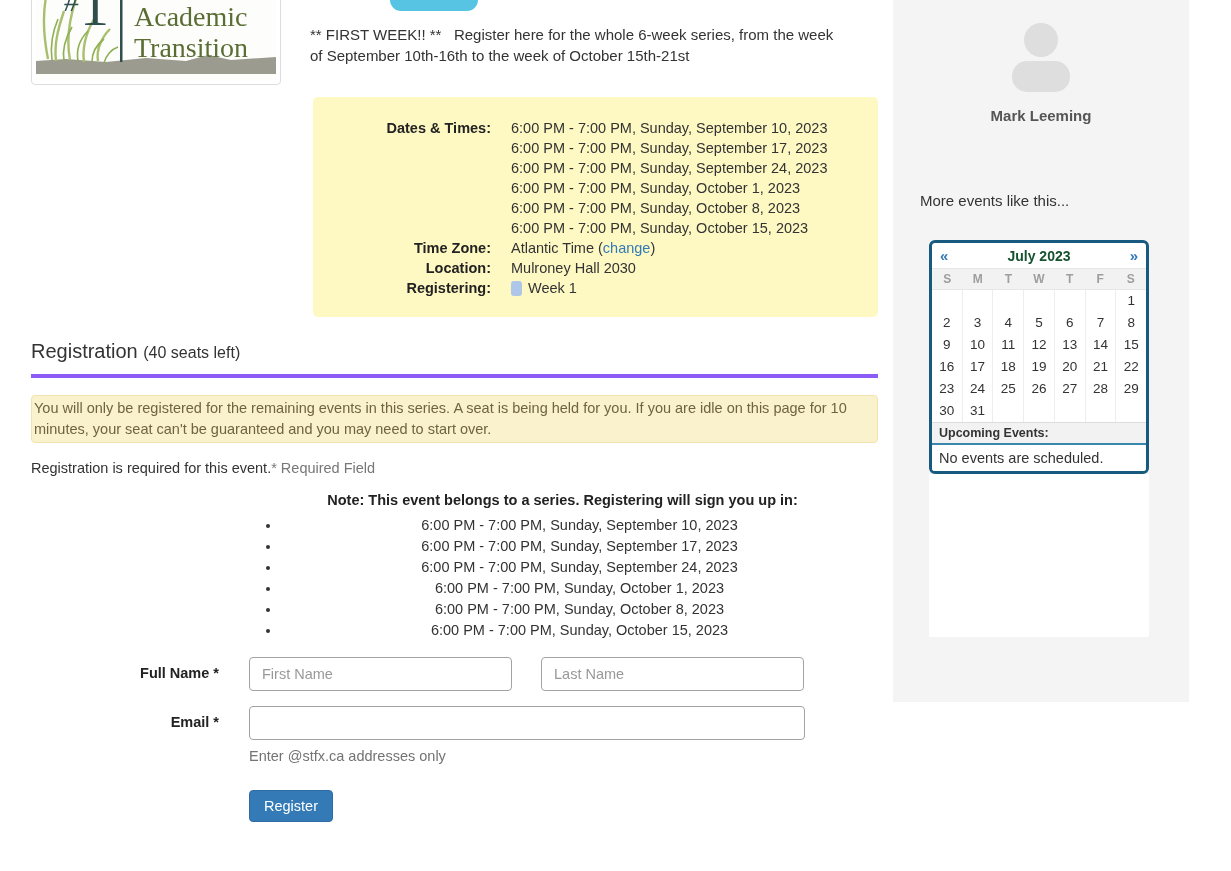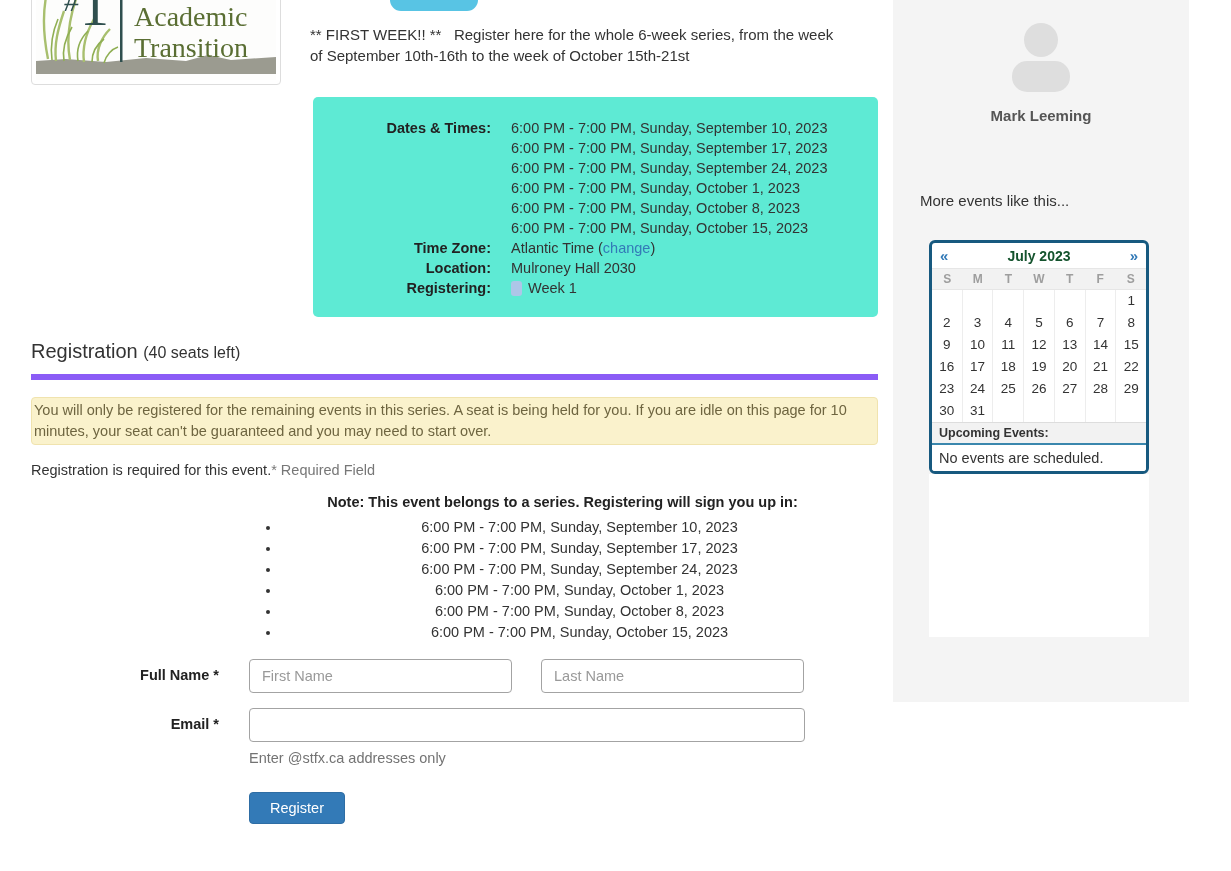--- a/index.html
+++ b/index.html
@@ -18,35 +18,35 @@
     position:absolute;left:359px;top:-11px;width:88px;height:22px;
     background:#58c4e4;border-radius:11px;
   }
   .desc{
     position:absolute;left:279px;top:24px;width:530px;
     font-size:15px;line-height:21px;color:#333;white-space:pre-wrap;
   }
   
   .event-info{
     margin-left:282px;width:565px;box-sizing:border-box;
-    background:#5eead4;border-radius:5px;
+    background:#fef9c3;border-radius:5px;
     padding:21px 15px 19px 15px;line-height:20px;font-size:14.5px;
   }
   .info-row{display:flex;}
   .info-label{width:163px;min-width:163px;text-align:right;font-weight:bold;color:#222;}
   .info-value{margin-left:20px;color:#333;}
   .tz-link{color:#337ab7;text-decoration:none;cursor:pointer;}
   .cat-chip{
     display:inline-block;width:11px;height:15px;border-radius:3px;
     background:#aec6e8;margin-right:6px;vertical-align:-3px;
   }
   
   .reg-heading{
     margin-top:23px;font-size:20px;font-weight:normal;color:#333;
-    padding-bottom:11px;border-bottom:6px solid #8b5cf6;
+    padding-bottom:11px;border-bottom:4px solid #8b5cf6;
   }
   .reg-heading .seats{font-size:16px;}
   .alert-warning{
     margin-top:14px;background:#faf2cc;border:1px solid #f0e3ae;border-radius:4px;
     padding:2px;line-height:21px;color:#6e6540;font-size:14.5px;
   }
   .required-row{margin-top:17px;display:flex;}
   .required-field{color:#777;}
   .note-block{margin-top:16px;margin-left:216px;text-align:center;}
   .note-heading{font-weight:bold;font-size:14.5px;color:#222;}
@@ -59,21 +59,21 @@
   .form-controls{margin-left:30px;display:flex;gap:29px;}
   .txt-input{
     width:263px;height:34px;box-sizing:border-box;padding:6px 12px;
     border:1px solid #a3a3a3;border-radius:4px;font-size:14.5px;color:#555;
     font-family:"Liberation Sans", sans-serif;
   }
   .txt-input::placeholder{color:#999;}
   .email-input{width:556px;}
   .email-help{margin:-7px 0 0 218px;color:#737373;}
   .register-btn{
-    margin:26px 0 0 218px;display:inline-block;padding:7px 20px;
+    margin:26px 0 0 218px;display:inline-block;padding:7px 14px;
     background:#337ab7;border:1px solid #2e6da4;border-radius:4px;
     color:#fff;font-size:14.5px;cursor:pointer;font-family:"Liberation Sans", sans-serif;
   }
   
   .sidebar{position:absolute;left:893px;top:0;width:296px;height:702px;background:#f4f4f4;}
   .avatar-wrap{text-align:center;padding-top:16px;}
   .presenter-name{text-align:center;font-weight:bold;color:#555;font-size:15px;margin-top:12px;}
   .more-events{margin:68px 0 0 27px;font-size:15px;color:#333;}
   .mini-cal{
     margin:31px 0 0 36px;width:220px;box-sizing:border-box;

